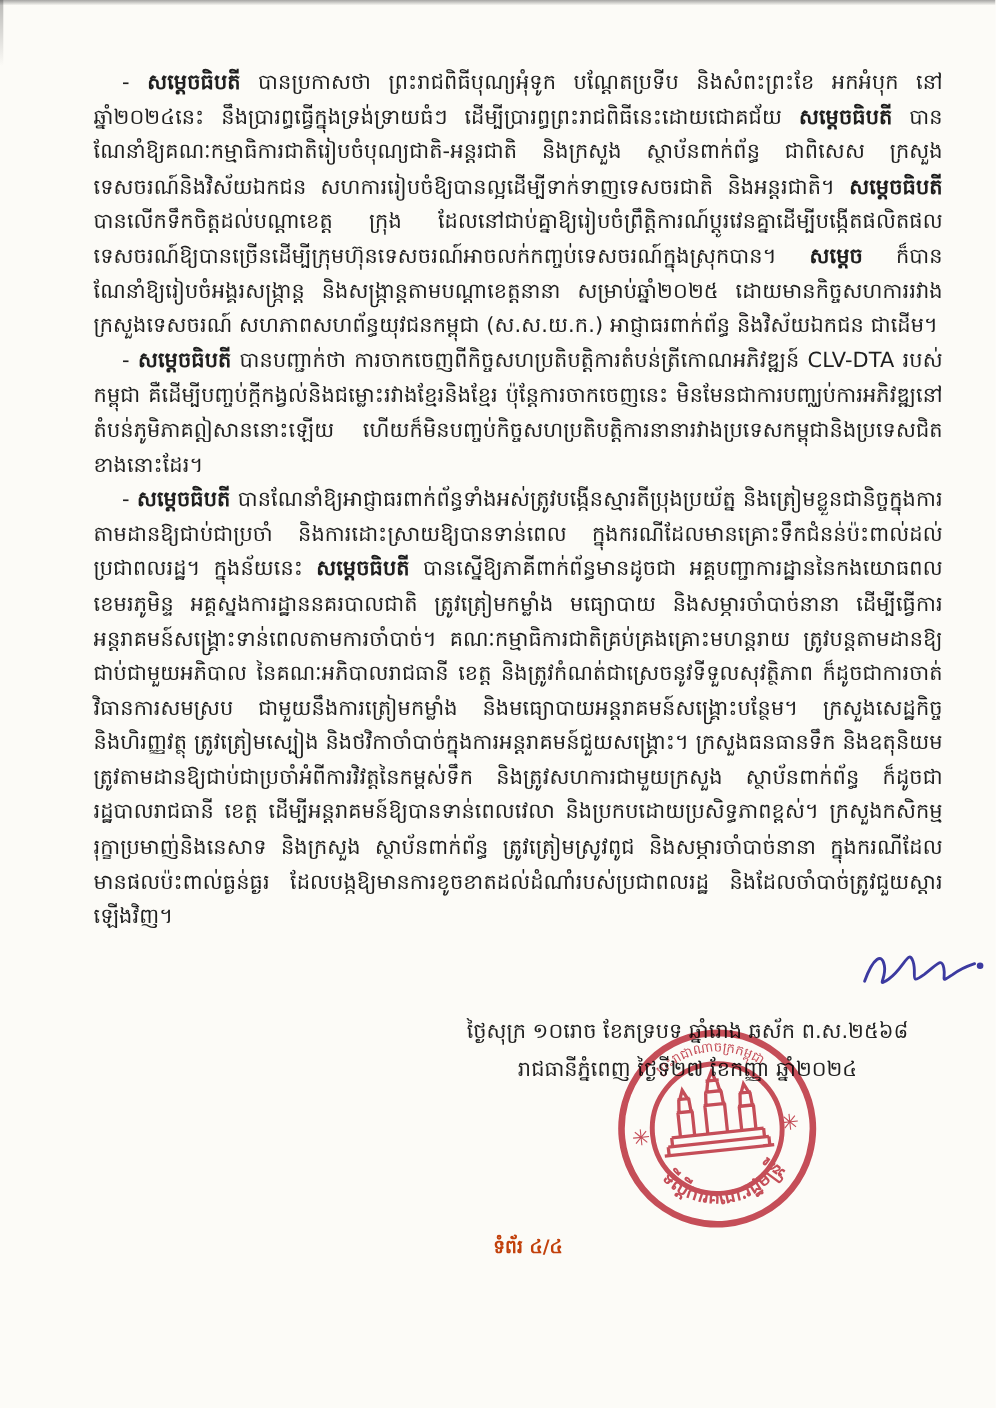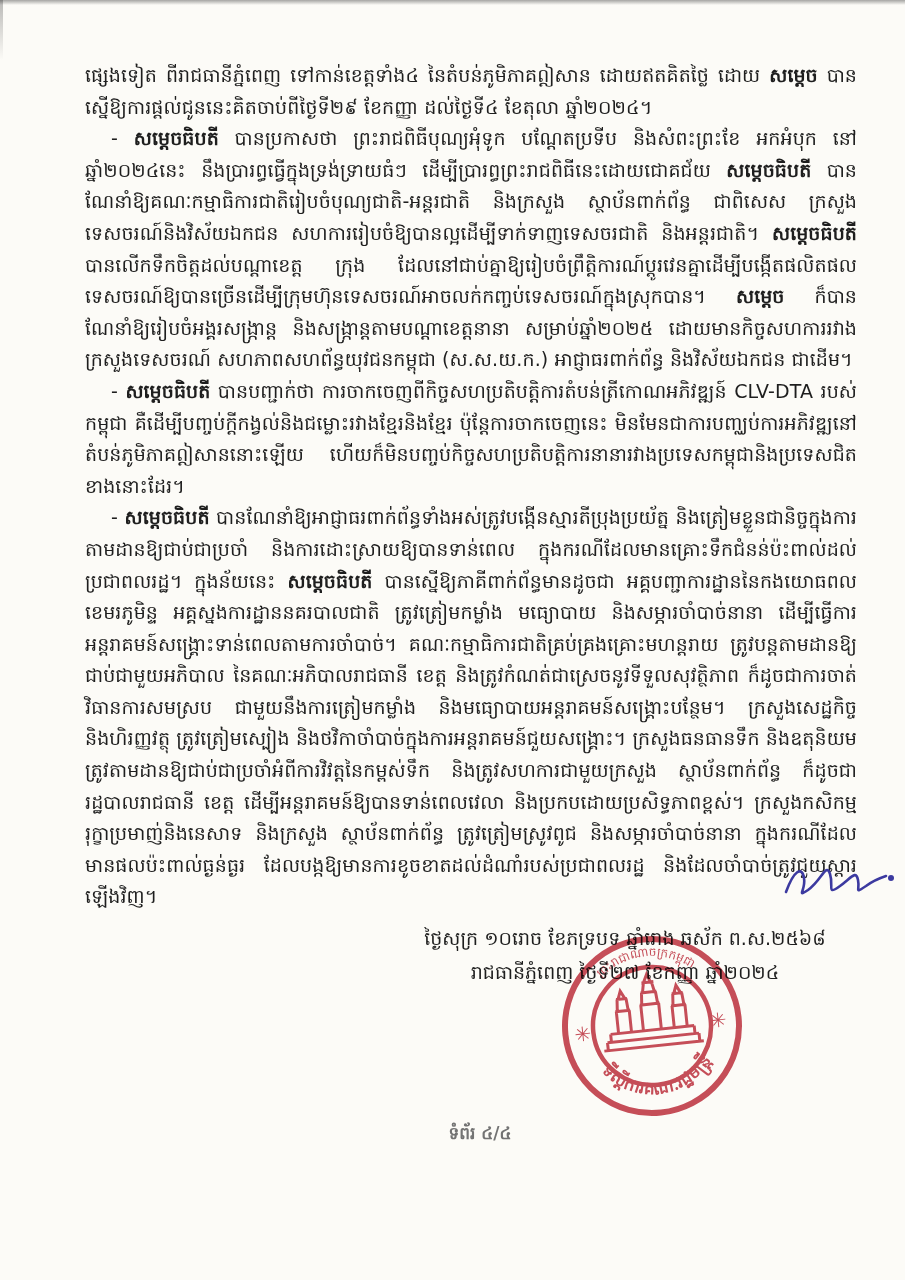--- a/index.html
+++ b/index.html
@@ -36,42 +36,41 @@
     text-align: center;
     font-size: 19px;
     line-height: 34px;
   }
   .footer-page {
     position: absolute;
     left: 400px; top: 1122px; width: 160px;
     text-align: center;
     font-size: 17px;
     font-weight: bold;
-    color: #737373;
+    color: #c2410c;
   }
   .stamp-wrap {
     position: absolute;
     left: 560px; top: 934px; width: 184px; height: 184px;
     mix-blend-mode: multiply;
     opacity: .9;
     transform: rotate(-6deg);
   }
   .signature-wrap {
     position: absolute;
     left: 782px; top: 852px; width: 118px; height: 58px;
   }
 </style>
 </head>
 <body>
 
 <div class="scan-edge"></div>
 <div class="scan-edge-left"></div>
 
 <div class="body-text">
-    <p class="para"><span>ផ្សេងទៀត ពីរាជធានីភ្នំពេញ ទៅកាន់ខេត្តទាំង៤ នៃតំបន់ភូមិភាគឦសាន ដោយឥតគិតថ្លៃ ដោយ </span><span class="bold">សម្តេច</span><span> បានស្នើឱ្យការផ្តល់ជូននេះគិតចាប់ពីថ្ងៃទី២៩ ខែកញ្ញា ដល់ថ្ងៃទី៤ ខែតុលា ឆ្នាំ២០២៤។</span></p>
     <p class="para indent"><span>- </span><span class="bold">សម្តេចធិបតី</span><span> បានប្រកាសថា ព្រះរាជពិធីបុណ្យអុំទូក បណ្តែតប្រទីប និងសំពះព្រះខែ អកអំបុក នៅឆ្នាំ២០២៤នេះ នឹងប្រារព្ធធ្វើក្នុងទ្រង់ទ្រាយធំៗ ដើម្បីប្រារព្ធព្រះរាជពិធីនេះដោយជោគជ័យ </span><span class="bold">សម្តេចធិបតី</span><span> បានណែនាំឱ្យគណៈកម្មាធិការជាតិរៀបចំបុណ្យជាតិ-អន្តរជាតិ និងក្រសួង ស្ថាប័នពាក់ព័ន្ធ ជាពិសេស ក្រសួងទេសចរណ៍និងវិស័យឯកជន សហការរៀបចំឱ្យបានល្អដើម្បីទាក់ទាញទេសចរជាតិ និងអន្តរជាតិ។ </span><span class="bold">សម្តេចធិបតី</span><span> បានលើកទឹកចិត្តដល់បណ្តាខេត្ត ក្រុង ដែលនៅជាប់គ្នាឱ្យរៀបចំព្រឹត្តិការណ៍ប្តូរវេនគ្នាដើម្បីបង្កើតផលិតផលទេសចរណ៍ឱ្យបានច្រើនដើម្បីក្រុមហ៊ុនទេសចរណ៍អាចលក់កញ្ចប់ទេសចរណ៍ក្នុងស្រុកបាន។ </span><span class="bold">សម្តេច</span><span> ក៏បានណែនាំឱ្យរៀបចំអង្គរសង្ក្រាន្ត និងសង្ក្រាន្តតាមបណ្តាខេត្តនានា សម្រាប់ឆ្នាំ២០២៥ ដោយមានកិច្ចសហការរវាង ក្រសួងទេសចរណ៍ សហភាពសហព័ន្ធយុវជនកម្ពុជា (ស.ស.យ.ក.) អាជ្ញាធរពាក់ព័ន្ធ និងវិស័យឯកជន ជាដើម។</span></p>
     <p class="para indent"><span>- </span><span class="bold">សម្តេចធិបតី</span><span> បានបញ្ជាក់ថា ការចាកចេញពីកិច្ចសហប្រតិបត្តិការតំបន់ត្រីកោណអភិវឌ្ឍន៍ CLV-DTA របស់កម្ពុជា គឺដើម្បីបញ្ចប់ក្តីកង្វល់និងជម្លោះរវាងខ្មែរនិងខ្មែរ ប៉ុន្តែការចាកចេញនេះ មិនមែនជាការបញ្ឈប់ការអភិវឌ្ឍនៅតំបន់ភូមិភាគឦសាននោះឡើយ ហើយក៏មិនបញ្ចប់កិច្ចសហប្រតិបត្តិការនានារវាងប្រទេសកម្ពុជានិងប្រទេសជិតខាងនោះដែរ។</span></p>
     <p class="para indent"><span>- </span><span class="bold">សម្តេចធិបតី</span><span> បានណែនាំឱ្យអាជ្ញាធរពាក់ព័ន្ធទាំងអស់ត្រូវបង្កើនស្មារតីប្រុងប្រយ័ត្ន និងត្រៀមខ្លួនជានិច្ចក្នុងការតាមដានឱ្យជាប់ជាប្រចាំ និងការដោះស្រាយឱ្យបានទាន់ពេល ក្នុងករណីដែលមានគ្រោះទឹកជំនន់ប៉ះពាល់ដល់ប្រជាពលរដ្ឋ។ ក្នុងន័យនេះ </span><span class="bold">សម្តេចធិបតី</span><span> បានស្នើឱ្យភាគីពាក់ព័ន្ធមានដូចជា អគ្គបញ្ជាការដ្ឋាននៃកងយោធពលខេមរភូមិន្ទ អគ្គស្នងការដ្ឋាននគរបាលជាតិ ត្រូវត្រៀមកម្លាំង មធ្យោបាយ និងសម្ភារចាំបាច់នានា ដើម្បីធ្វើការអន្តរាគមន៍សង្គ្រោះទាន់ពេលតាមការចាំបាច់។ គណៈកម្មាធិការជាតិគ្រប់គ្រងគ្រោះមហន្តរាយ ត្រូវបន្តតាមដានឱ្យជាប់ជាមួយអភិបាល នៃគណៈអភិបាលរាជធានី ខេត្ត និងត្រូវកំណត់ជាស្រេចនូវទីទួលសុវត្ថិភាព ក៏ដូចជាការចាត់វិធានការសមស្រប ជាមួយនឹងការត្រៀមកម្លាំង និងមធ្យោបាយអន្តរាគមន៍សង្គ្រោះបន្ថែម។ ក្រសួងសេដ្ឋកិច្ចនិងហិរញ្ញវត្ថុ ត្រូវត្រៀមស្បៀង និងថវិកាចាំបាច់ក្នុងការអន្តរាគមន៍ជួយសង្គ្រោះ។ ក្រសួងធនធានទឹក និងឧតុនិយមត្រូវតាមដានឱ្យជាប់ជាប្រចាំអំពីការវិវត្តនៃកម្ពស់ទឹក និងត្រូវសហការជាមួយក្រសួង ស្ថាប័នពាក់ព័ន្ធ ក៏ដូចជារដ្ឋបាលរាជធានី ខេត្ត ដើម្បីអន្តរាគមន៍ឱ្យបានទាន់ពេលវេលា និងប្រកបដោយប្រសិទ្ធភាពខ្ពស់។ ក្រសួងកសិកម្ម រុក្ខាប្រមាញ់និងនេសាទ និងក្រសួង ស្ថាប័នពាក់ព័ន្ធ ត្រូវត្រៀមស្រូវពូជ និងសម្ភារចាំបាច់នានា ក្នុងករណីដែលមានផលប៉ះពាល់ធ្ងន់ធ្ងរ ដែលបង្កឱ្យមានការខូចខាតដល់ដំណាំរបស់ប្រជាពលរដ្ឋ និងដែលចាំបាច់ត្រូវជួយស្តារឡើងវិញ។</span></p>
   </div>
 
 <div class="date-block">
   <div>ថ្ងៃសុក្រ ១០រោច ខែភទ្របទ ឆ្នាំរោង ឆស័ក ព.ស.២៥៦៨</div>
   <div>រាជធានីភ្នំពេញ ថ្ងៃទី២៧ ខែកញ្ញា ឆ្នាំ២០២៤</div>
 </div>
 

